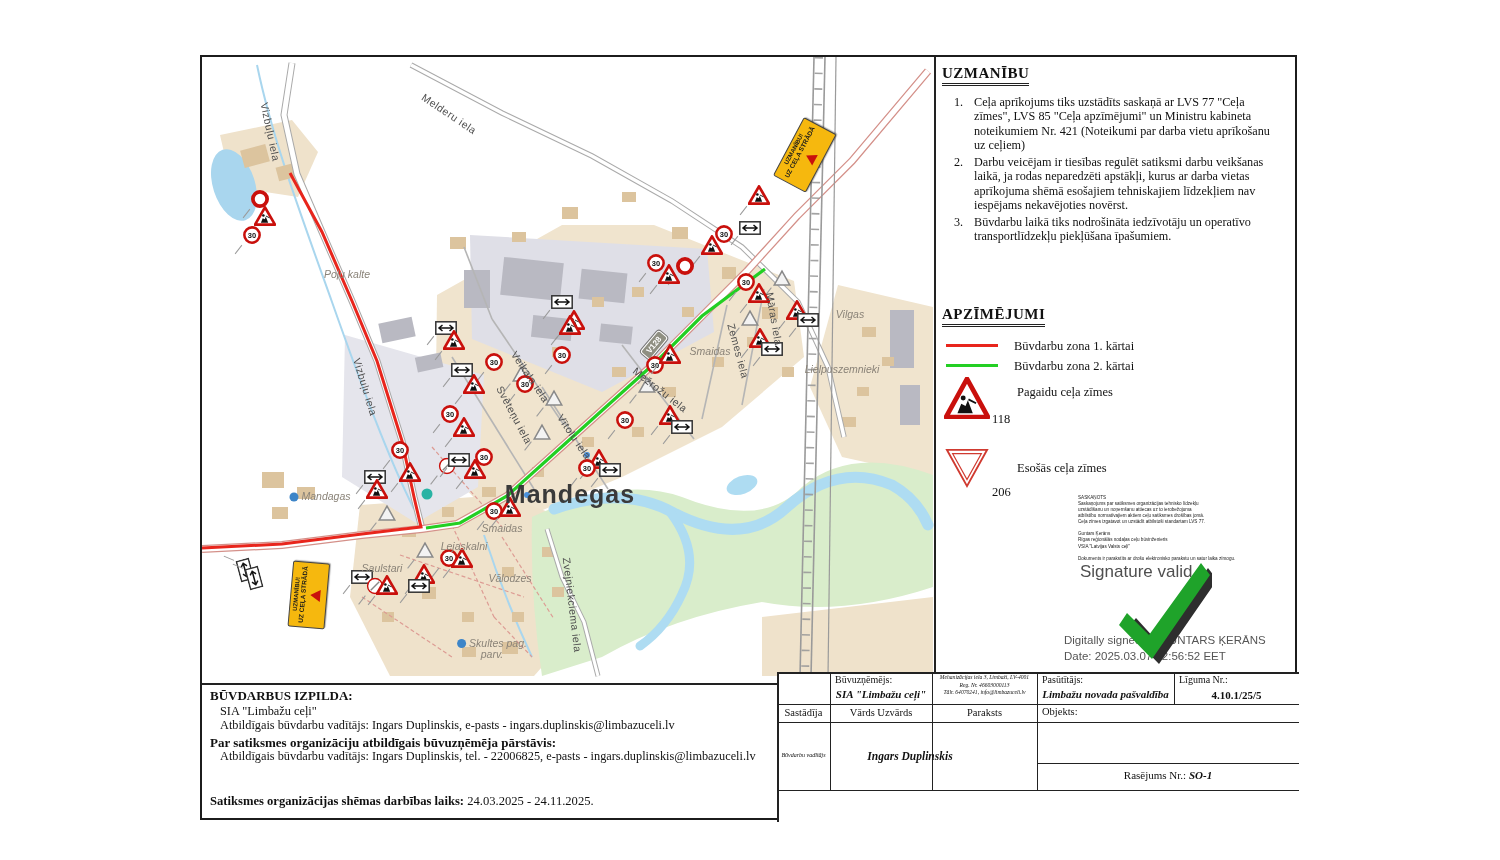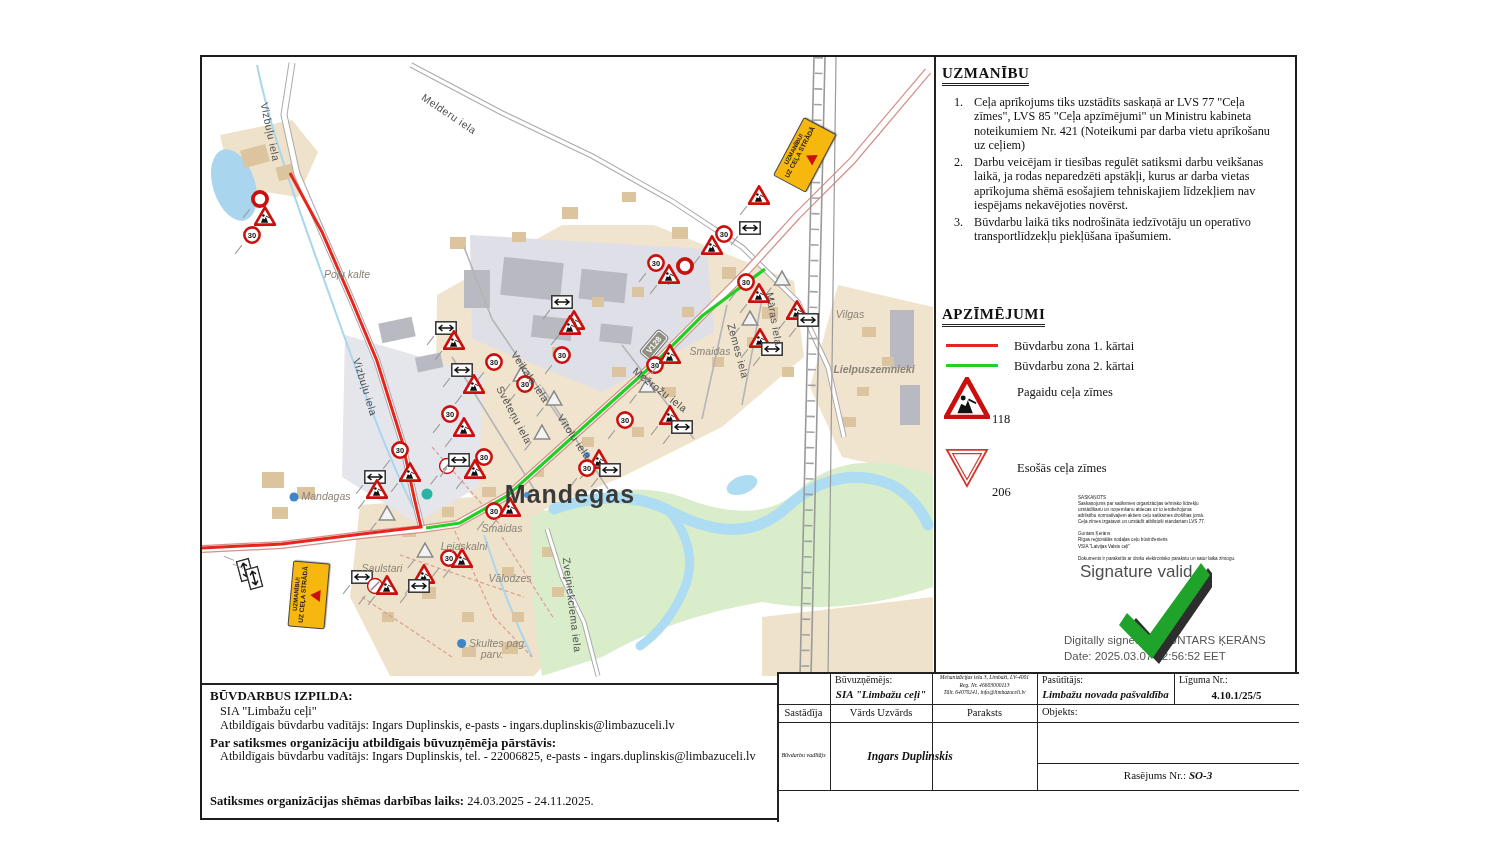--- a/index.html
+++ b/index.html
@@ -465,21 +465,21 @@
           <div class="mlabel street" style="left: 247px; top: 57px; transform: translate(-50%, -50%) rotate(34deg);"><span>Melderu iela</span></div>
           <div class="mlabel place" style="left: 145px; top: 218px; transform: translate(-50%, -50%) rotate(0deg);"><span>Poļu kalte</span></div>
           <div class="mlabel street" style="left: 328px; top: 320px; transform: translate(-50%, -50%) rotate(56deg);"><span>Veikala iela</span></div>
           <div class="mlabel street" style="left: 312px; top: 358px; transform: translate(-50%, -50%) rotate(62deg);"><span>Svēteņu iela</span></div>
           <div class="mlabel street" style="left: 372px; top: 380px; transform: translate(-50%, -50%) rotate(56deg);"><span>Vītolu iela</span></div>
           <div class="mlabel street" style="left: 458px; top: 333px; transform: translate(-50%, -50%) rotate(38deg);"><span>Mežrožu iela</span></div>
           <div class="mlabel street" style="left: 536px; top: 294px; transform: translate(-50%, -50%) rotate(75deg);"><span>Zemes iela</span></div>
           <div class="mlabel street" style="left: 572px; top: 262px; transform: translate(-50%, -50%) rotate(80deg);"><span>Māras iela</span></div>
           <div class="mlabel place" style="left: 508px; top: 295px; transform: translate(-50%, -50%) rotate(0deg);"><span>Smaidas</span></div>
           <div class="mlabel place" style="left: 648px; top: 258px; transform: translate(-50%, -50%) rotate(0deg);"><span>Vilgas</span></div>
-          <div class="mlabel place" style="left: 672px; top: 313px; transform: translate(-50%, -50%) rotate(0deg); font-weight: bold;"><span>Lielpuszemnieki</span></div>
+          <div class="mlabel place" style="left: 640px; top: 313px; transform: translate(-50%, -50%) rotate(0deg);"><span>Lielpuszemnieki</span></div>
           <div class="mlabel big" style="left: 368px; top: 437px; transform: translate(-50%, -50%) rotate(0deg);"><span>Mandegas</span></div>
           <div class="mlabel place" style="left: 118px; top: 440px; transform: translate(-50%, -50%) rotate(0deg);"><i class="poi"></i><span>Mandagas</span></div>
           <div class="mlabel place" style="left: 300px; top: 472px; transform: translate(-50%, -50%) rotate(0deg);"><span>Smaidas</span></div>
           <div class="mlabel place" style="left: 262px; top: 490px; transform: translate(-50%, -50%) rotate(0deg);"><span>Lejaskalni</span></div>
           <div class="mlabel place" style="left: 180px; top: 512px; transform: translate(-50%, -50%) rotate(0deg);"><span>Saulstari</span></div>
           <div class="mlabel place" style="left: 308px; top: 522px; transform: translate(-50%, -50%) rotate(0deg);"><span>Vālodzes</span></div>
           <div class="mlabel place" style="left: 290px; top: 592px; transform: translate(-50%, -50%) rotate(0deg);"><i class="poi"></i><span>Skultes pag.
 parv.</span></div>
           <div class="mlabel street" style="left: 370px; top: 548px; transform: translate(-50%, -50%) rotate(83deg);"><span>Zvejniekciema iela</span></div>
         </div>
@@ -588,16 +588,16 @@
     <div class="abs" style="left:972px;top:632px;width:125px;text-align:center;font-weight:bold;font-size:11px;">4.10.1/25/5</div>
 
     <div class="abs tb-head" style="left:575px;top:650px;width:53px;">Sastādīja</div>
     <div class="abs tb-head" style="left:628px;top:650px;width:102px;">Vārds Uzvārds</div>
     <div class="abs tb-head" style="left:730px;top:650px;width:105px;">Paraksts</div>
     <div class="abs tb" style="left:840px;top:649px;font-size:10.5px;">Objekts:</div>
 
     <div class="abs" style="left:575px;top:695px;width:53px;text-align:center;font-size:6px;font-style:italic;">Būvdarbu vadītājs</div>
     <div class="abs" style="left:628px;top:693px;width:102px;text-align:center;font-size:11.5px;font-weight:bold;font-style:italic;margin-left:29px;">Ingars Duplinskis</div>
     <div class="abs" style="left:835px;top:712px;width:262px;text-align:center;font-size:11px;">
-      <span>Rasējums Nr.: </span><span style="font-weight:bold;font-style:italic;">SO-3</span>
+      <span>Rasējums Nr.: </span><span style="font-weight:bold;font-style:italic;">SO-1</span>
     </div>
   </div>
 </div>
 
 </body></html>

